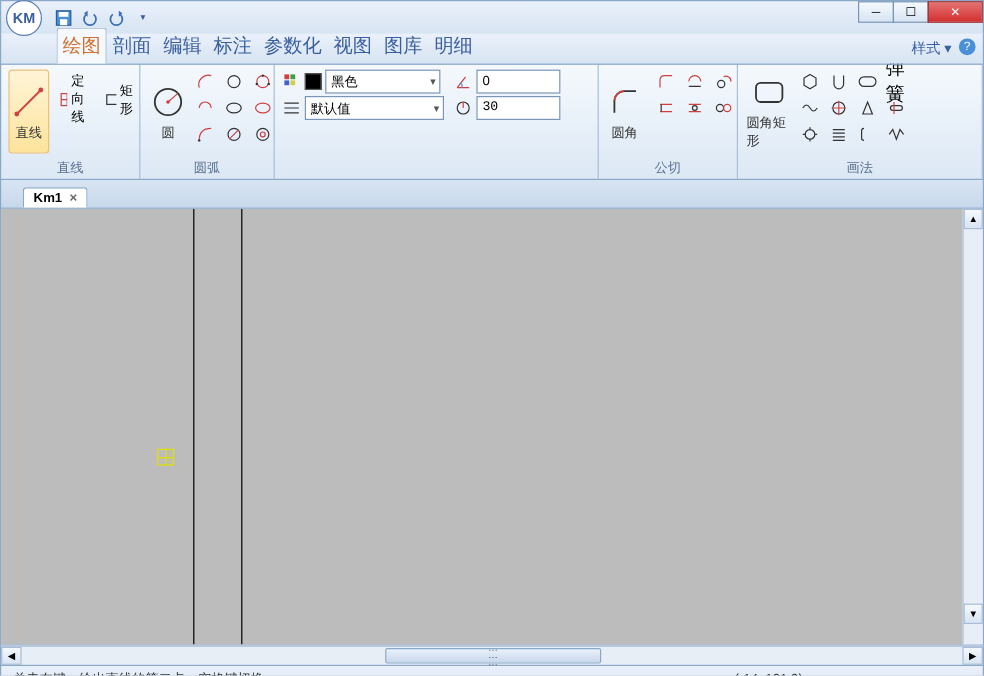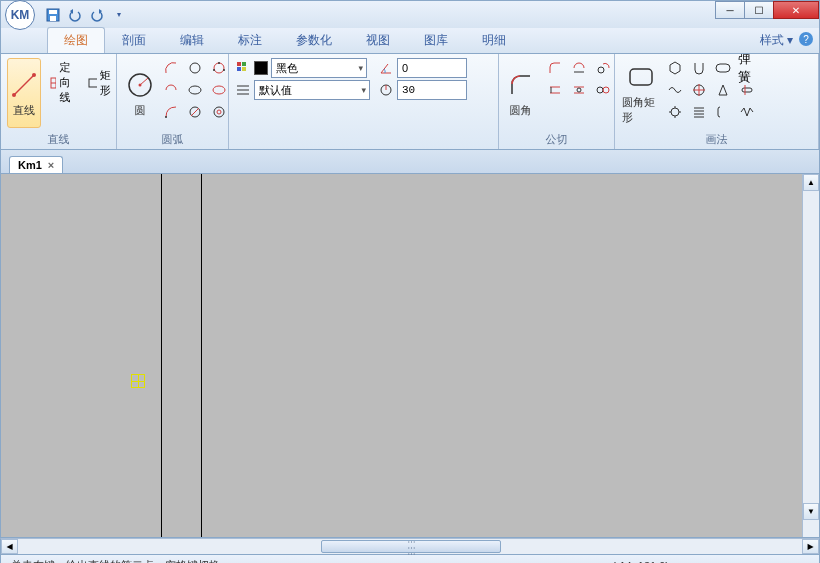--- a/index.html
+++ b/index.html
@@ -10,21 +10,21 @@
 .app-icon { width: 30px; height: 30px; margin: 2px 4px; border-radius: 50%; background: #fff; border: 1px solid #5a7fb0; display: flex; align-items: center; justify-content: center; font-size: 12px; font-weight: bold; color: #3a5fa0; position: relative; z-index: 2; }
 .qat { display: flex; gap: 2px; margin-left: 4px; }
 .qat-btn { width: 20px; height: 20px; display: flex; align-items: center; justify-content: center; font-size: 11px; color: #3a5fa0; cursor: pointer; border-radius: 2px; }
 .title-text { position: absolute; left: 50%; transform: translateX(-50%); font-size: 12px; color: #333; }
 .win-controls { position: absolute; right: 0; top: 0; display: flex; }
 .win-btn { width: 30px; height: 18px; border: 1px solid #7a95b8; background: linear-gradient(#f5f9fd,#d7e4f2); display: flex; align-items: center; justify-content: center; font-size: 10px; margin-left: -1px; cursor: pointer; }
 .win-btn.close { width: 46px; background: linear-gradient(#e57373,#d32f2f); color: #fff; border-color: #a02020; }
 
 
 .menubar { height: 26px; background: linear-gradient(#eaf1fb,#d7e4f2); border: 1px solid #8aa8c8; border-top: none; display: flex; align-items: flex-end; padding: 0 40px 0 46px; position: relative; }
-.menu-tab { padding: 4px 16px 4px; font-size: 12px; color: #3a5fa0; cursor: pointer; border: 1px solid transparent; border-bottom: none; border-radius: 3px 3px 0 0; }
+.menu-tab { padding: 4px 4px 4px; font-size: 16px; color: #3a5fa0; cursor: pointer; border: 1px solid transparent; border-bottom: none; border-radius: 3px 3px 0 0; }
 .menu-tab.active { background: #f5f9fd; border-color: #a9bdd6; color: #d07030; }
 .menu-right { position: absolute; right: 6px; top: 4px; display: flex; gap: 6px; align-items: flex-start; font-size: 12px; color: #3a5fa0; }
 .help-icon { width: 14px; height: 14px; border-radius: 50%; background: #4a90d9; color: #fff; font-size: 10px; display: flex; align-items: center; justify-content: center; }
 
 
 .ribbon { height: 96px; background: linear-gradient(#f5f9fd,#dce8f5); border: 1px solid #8aa8c8; border-top: none; display: flex; }
 .ribbon-group { border-right: 1px solid #a9bdd6; padding: 4px 6px 2px; display: flex; flex-direction: column; }
 .group-content { flex: 1; display: flex; align-items: flex-start; gap: 4px; }
 .group-label { text-align: center; font-size: 11px; color: #5a7090; padding-top: 2px; }
 .big-btn { width: 40px; height: 70px; border: 1px solid #f0c070; background: linear-gradient(#fff4d8,#fde39a); border-radius: 3px; display: flex; flex-direction: column; align-items: center; justify-content: center; cursor: pointer; }
@@ -36,21 +36,21 @@
 .icon-grid { display: grid; grid-template-columns: repeat(4, 20px); grid-auto-rows: 20px; gap: 2px 4px; }
 .icon-grid.cols3 { grid-template-columns: repeat(3, 20px); }
 .icon-cell { display: flex; align-items: center; justify-content: center; cursor: pointer; border: 1px solid transparent; border-radius: 2px; }
 .prop-row { display: flex; align-items: center; gap: 3px; margin-bottom: 2px; }
 .prop-label { font-size: 11px; color: #333; min-width: 32px; }
 .prop-select { height: 20px; font-size: 11px; border: 1px solid #7a95b8; background: #fff; cursor: pointer; display: flex; align-items: center; padding: 0 16px 0 4px; position: relative; }
 .prop-select::after { content: "▾"; position: absolute; right: 3px; font-size: 9px; color: #555; }
 .prop-input { height: 20px; font-size: 11px; border: 1px solid #7a95b8; background: #fff; padding: 0 4px; }
 
 
-.doc-tabs { height: 24px; background: linear-gradient(#d7e4f2,#c8d8ec); border: 1px solid #8aa8c8; border-top: none; display: flex; align-items: flex-end; padding-left: 8px; }
+.doc-tabs { height: 24px; background: linear-gradient(#d7e4f2,#c8d8ec); border: 1px solid #8aa8c8; border-top: none; display: flex; align-items: flex-end; padding-left: 18px; }
 .doc-tab { background: #fff; border: 1px solid #8aa8c8; border-bottom: none; border-radius: 3px 3px 0 0; padding: 2px 8px; font-size: 11px; font-weight: bold; display: flex; gap: 6px; align-items: center; cursor: pointer; }
 .doc-close { font-size: 11px; color: #666; cursor: pointer; }
 
 
 .canvas-wrap { position: relative; height: 364px; border: 1px solid #8aa8c8; border-top: none; display: flex; }
 .canvas { flex: 1; background: #bcbcbc; position: relative; overflow: hidden; }
 .vline1 { position: absolute; left: 160px; top: 0; bottom: 0; width: 1px; background: #000; }
 .vline2 { position: absolute; left: 200px; top: 0; bottom: 0; width: 1px; background: #000; }
 .cursor-crosshair { position: absolute; left: 130px; top: 200px; width: 14px; height: 14px; border: 1px solid #e0e000; }
 .cursor-crosshair::before, .cursor-crosshair::after { content: ""; position: absolute; background: #e0e000; }
@@ -338,21 +338,21 @@
             <svg width="16" height="16">
               <path d="M4 3 L4 10 A4 4 0 0 0 12 10 L12 3" fill="none" stroke="#333"></path>
             </svg>
           </div>
         <div class="icon-cell">
             <svg width="16" height="16">
               <path d="M5 4 L11 4 M5 12 L11 12 M5 4 A4 4 0 0 0 5 12 M11 4 A4 4 0 0 1 11 12" fill="none" stroke="#333"></path>
             </svg>
           </div>
         <div class="icon-cell">
-            <span style="font-size:13px;">弹簧</span>
+            <span style="font-size:16px;">弹簧</span>
           </div>
         <div class="icon-cell">
             <svg width="16" height="16">
               <path d="M2 8 Q5 3 8 8 T14 8" fill="none" stroke="#333"></path>
             </svg>
           </div>
         <div class="icon-cell">
             <svg width="16" height="16">
               <circle cx="8" cy="8" r="5" fill="none" stroke="#333"></circle>
               <line x1="8" y1="2" x2="8" y2="14" stroke="#d04040"></line>

